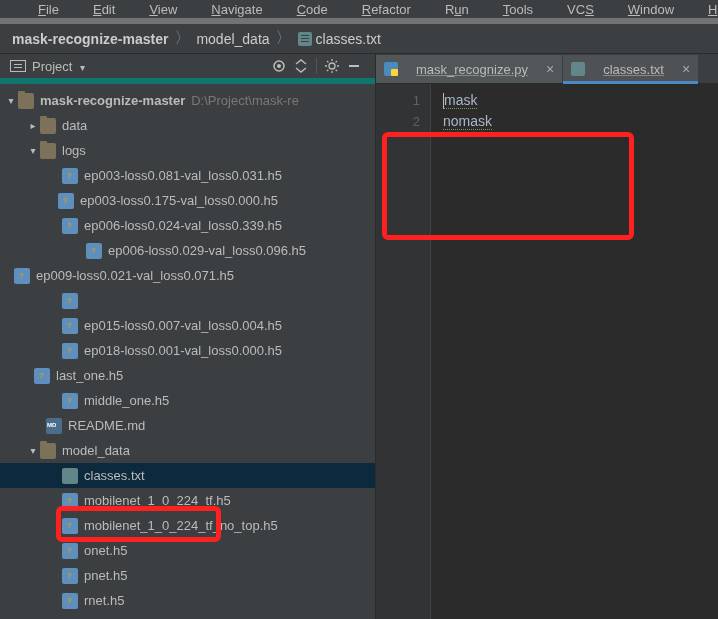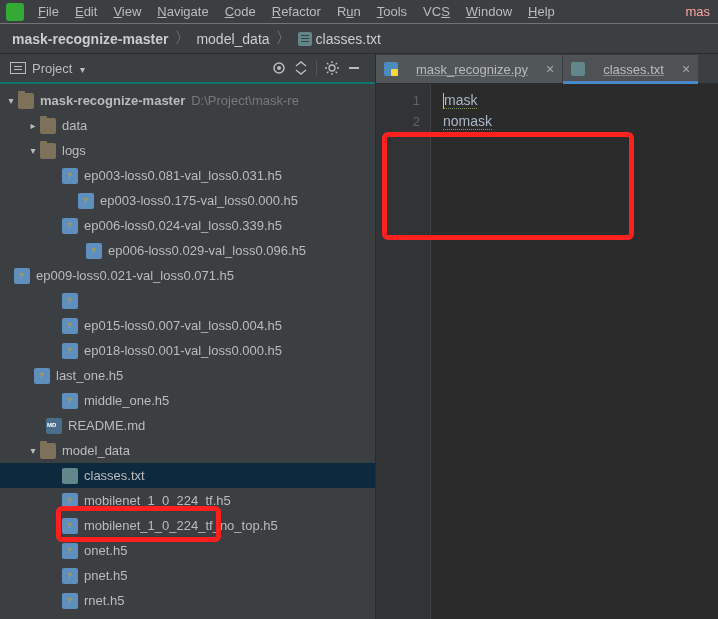--- a/index.html
+++ b/index.html
@@ -1,35 +1,35 @@
 <!DOCTYPE html>
 <html><head>
   <meta charset="utf-8">
   <style>
     * { margin: 0; padding: 0; box-sizing: border-box; font-family: "Segoe UI", Arial, sans-serif; }
     body { background: #3c3f41; color: #bbbbbb; font-size: 13px; width: 718px; height: 619px; overflow: hidden; position: relative; }
     
-    .menubar { height: 24px; background: #3c3f41; display: flex; align-items: center; padding-left: 6px; gap: 0; border-bottom: 1px solid #737373; }
+    .menubar { height: 24px; background: #3c3f41; display: flex; align-items: center; padding-left: 6px; gap: 18px; border-bottom: 6px solid #737373; }
     .menubar .logo { width: 18px; height: 18px; background: #3a3; border-radius: 3px; display: inline-block; margin-right: 6px; }
     .menubar .menu-item { padding: 2px 8px; cursor: pointer; }
     .menubar .menu-item u { text-decoration: underline; }
     .menubar .right-text { margin-left: auto; padding-right: 8px; color: #fca5a5; }
     
     .breadcrumb { height: 30px; background: #3c3f41; display: flex; align-items: center; padding-left: 12px; gap: 6px; border-bottom: 1px solid #2b2b2b; font-size: 14px; }
     .breadcrumb .crumb { color: #ccc; cursor: pointer; display: flex; align-items: center; gap: 4px; }
     .breadcrumb .root { font-weight: bold; }
     .breadcrumb .sep { color: #888; font-size: 16px; }
     .bc-icon { width: 14px; height: 14px; display: inline-block; }
     .icon-txt { background: #62878a; border-radius: 2px; position: relative; }
     .icon-txt::before { content:""; position:absolute; left:3px; top:3px; right:3px; height:1px; background:#3c3f41; box-shadow:0 3px 0 #3c3f41,0 6px 0 #3c3f41; }
     
     .main { display: flex; height: calc(100% - 54px); }
     
     .project-side { width: 376px; flex: none; background: #3c3f41; border-right: 1px solid #2b2b2b; display: flex; flex-direction: column; }
-    .project-header { height: 30px; background: #3c3f41; border-bottom: 2px solid #0f766e; display: flex; align-items: center; padding: 0 10px; }
+    .project-header { height: 30px; background: #3c3f41; border-bottom: 6px solid #0f766e; display: flex; align-items: center; padding: 0 10px; }
     .project-header .proj-icon { width: 16px; height: 12px; border: 1px solid #bbb; margin-right: 6px; position: relative; }
     .project-header .proj-icon::after { content:""; position:absolute; left:3px; right:3px; top:3px; height:1px; background:#bbb; box-shadow:0 3px 0 #bbb; }
     .project-header .label { flex: 1; cursor: pointer; }
     .project-header .chev { margin-left: 4px; font-size: 10px; color: #bbb; }
     .project-header .toolbtn { width: 22px; height: 22px; display: flex; align-items: center; justify-content: center; cursor: pointer; color: #bbb; }
     .project-header .sep-v { width: 1px; height: 16px; background: #555; margin: 0 4px; }
     
     .tree { flex: 1; overflow: hidden; padding-top: 4px; }
     .tree-row { height: 25px; display: flex; align-items: center; white-space: nowrap; cursor: pointer; position: relative; }
     .tree-row.selected { background: #0d293e; }
@@ -146,21 +146,21 @@
         <div class="tree-row" style="padding-left: 26px;">
           <span class="arrow">▾</span>
           <span class="file-icon folder"></span>
           <span class="name">logs</span>
         </div>
         <div class="tree-row" style="padding-left: 48px;">
           <span class="arrow"></span>
           <span class="file-icon h5"></span>
           <span class="name">ep003-loss0.081-val_loss0.031.h5</span>
         </div>
-        <div class="tree-row" style="padding-left: 64px;">
+        <div class="tree-row" style="padding-left: 44px;">
           <span class="arrow"></span>
           <span class="file-icon h5"></span>
           <span class="name">ep003-loss0.175-val_loss0.000.h5</span>
         </div>
         <div class="tree-row" style="padding-left: 48px;">
           <span class="arrow"></span>
           <span class="file-icon h5"></span>
           <span class="name">ep006-loss0.024-val_loss0.339.h5</span>
         </div>
         <div class="tree-row" style="padding-left: 72px;">

